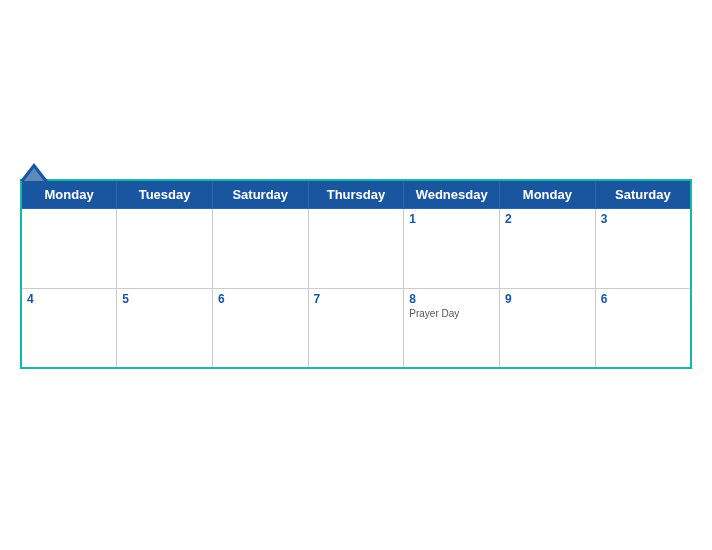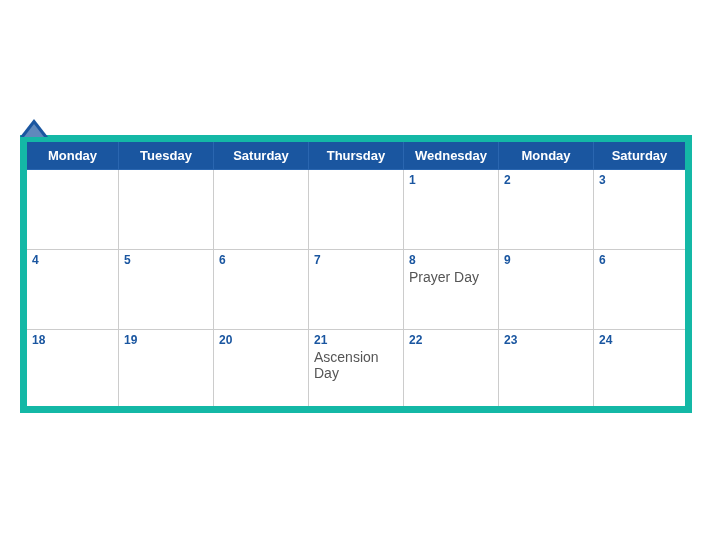--- a/index.html
+++ b/index.html
@@ -55,21 +55,21 @@
     }
     .region-label {
       position: absolute;
       right: 0;
       font-size: 13px;
       color: #333;
     }
     .calendar-grid {
       width: 100%;
       border-collapse: collapse;
-      border: 7px solid #14b8a6;
+      border: 2px solid #14b8a6;
       padding-left: 16px;
     }
     .calendar-grid th {
       background-color: #1a56a0;
       color: #fff;
       font-size: 13px;
       font-weight: bold;
       text-align: center;
       padding: 6px 4px;
       border: 1px solid #2a66b0;
@@ -82,21 +82,21 @@
       padding: 3px 5px;
       background: #fff;
     }
     .day-number {
       font-size: 12px;
       font-weight: bold;
       color: #1a56a0;
       display: block;
     }
     .holiday-name {
-      font-size: 14px;
+      font-size: 10px;
       color: #555;
       margin-top: 2px;
       display: block;
     }
     .empty-cell {
       background: #fff;
     }
   </style>
 </head>
 <body>
@@ -161,39 +161,15 @@
             <span class="day-number">8</span>
             <span class="holiday-name">Prayer Day</span>
           </td>
           <td>
             <span class="day-number">9</span>
           </td>
           <td>
             <span class="day-number">6</span>
           </td>
         </tr>
-        <tr>
-          <td>
-            <span class="day-number">18</span>
-          </td>
-          <td>
-            <span class="day-number">19</span>
-          </td>
-          <td>
-            <span class="day-number">20</span>
-          </td>
-          <td>
-            <span class="day-number">21</span>
-            <span class="holiday-name">Ascension Day</span>
-          </td>
-          <td>
-            <span class="day-number">22</span>
-          </td>
-          <td>
-            <span class="day-number">23</span>
-          </td>
-          <td>
-            <span class="day-number">24</span>
-          </td>
-        </tr>
       </tbody>
   </table>
 </div>
 
 </body></html>

